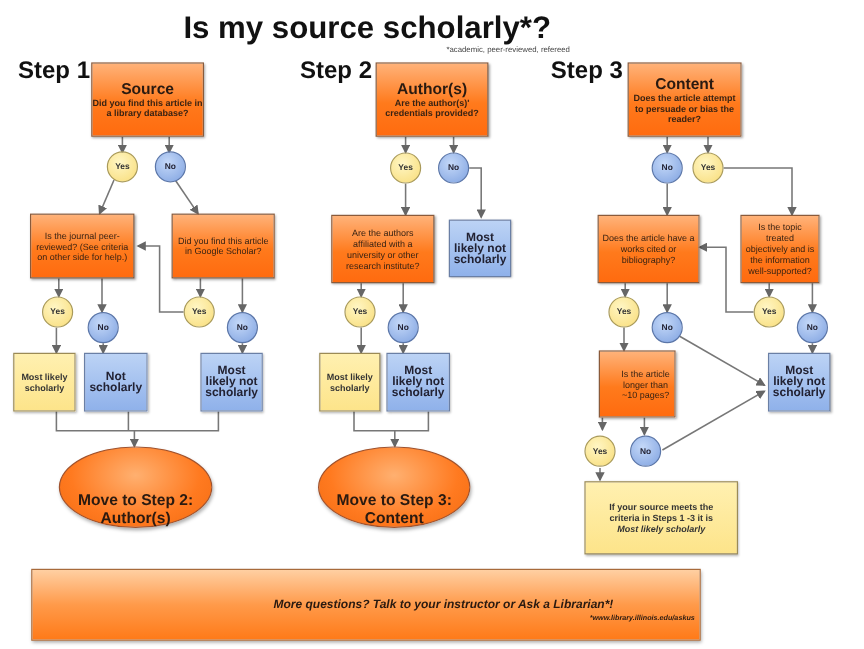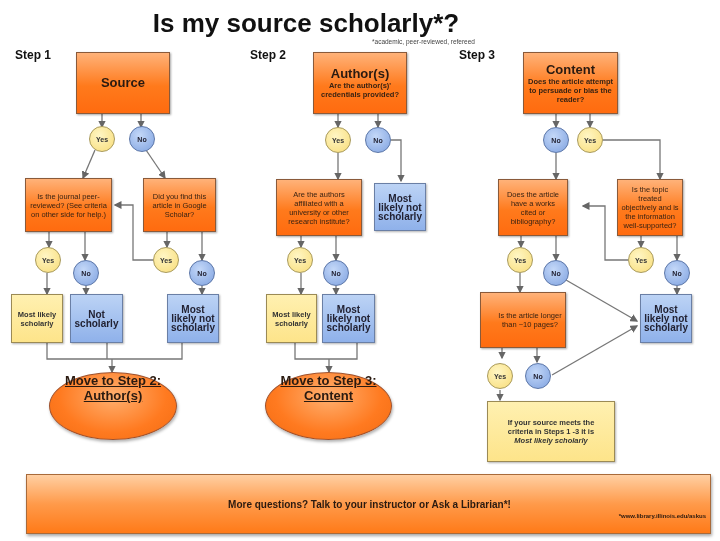--- a/index.html
+++ b/index.html
@@ -1,20 +1,20 @@
 <!DOCTYPE html>
 <html><head>
 <meta charset="utf-8">
 <style>
   html, body { margin:0; padding:0; background:#ffffff; }
   body { width:720px; height:541px; position:relative; overflow:hidden; font-family:"Liberation Sans", sans-serif; color:#222; }
   .abs { position:absolute; }
   .title { left:0; width:612px; top:8px; text-align:center; font-size:26px; font-weight:bold; color:#111; }
   .subnote { left:372px; top:38px; font-size:6.5px; color:#444; }
-  .step { font-size:12px; font-weight:bold; color:#111; }
+  .step { font-size:20px; font-weight:bold; color:#111; }
   .obox { position:absolute; box-sizing:border-box; border:1px solid #8a5a3a;
           background:linear-gradient(#ffb279, #ff7a1c 55%, #ff6b0f);
           box-shadow:1px 1px 2px rgba(0,0,0,.35);
           display:flex; flex-direction:column; align-items:center; justify-content:center; text-align:center; color:#3a2313; }
   .obox .h { font-size:13px; font-weight:bold; color:#2a1a10; line-height:14px; }
   .obox .q { font-size:7.5px; font-weight:bold; color:#3a2313; line-height:9px; }
   .obox .t { font-size:7.5px; color:#3a2313; line-height:9px; padding:0 3px; }
   .ybox { position:absolute; box-sizing:border-box; border:1px solid #9b8a55;
           background:linear-gradient(#fff0b0, #fde48a);
           box-shadow:1px 1px 2px rgba(0,0,0,.3);
@@ -27,25 +27,25 @@
           font-size:10px; font-weight:bold; color:#223; line-height:9px; }
   .cy { position:absolute; width:26px; height:26px; border-radius:50%; box-sizing:border-box;
         border:1px solid #a99a5a; background:radial-gradient(circle at 40% 35%, #fff6c4, #f8dc78);
         display:flex; align-items:center; justify-content:center; font-size:7px; font-weight:bold; color:#333; }
   .cn { position:absolute; width:26px; height:26px; border-radius:50%; box-sizing:border-box;
         border:1px solid #5b76a8; background:radial-gradient(circle at 40% 35%, #c4d8f8, #7fa2e0);
         display:flex; align-items:center; justify-content:center; font-size:7px; font-weight:bold; color:#223; }
   .oval { position:absolute; border-radius:50%; box-sizing:border-box; border:1px solid #a0522d;
           background:radial-gradient(ellipse at 50% 35%, #ffb070, #ff7a20 60%, #f26a10);
           box-shadow:1px 2px 3px rgba(0,0,0,.3);
-          display:flex; flex-direction:column; align-items:center; justify-content:flex-start; text-align:center;
-          font-size:13px; font-weight:bold; color:#2a1a10; line-height:15px;text-decoration:underline; }
-  .banner { left:26px; top:474px; width:685px; height:60px; box-sizing:border-box; border:1px solid #a86a3a;
+          display:flex; flex-direction:column; align-items:center; justify-content:flex-end; text-align:center;
+          font-size:13px; font-weight:bold; color:#2a1a10; line-height:15px; }
+  .banner { left:26px; top:474px; width:558px; height:60px; box-sizing:border-box; border:1px solid #a86a3a;
             background:linear-gradient(#ffcfa2, #ff9a4a 50%, #ff7a18);
-            box-shadow:1px 2px 3px rgba(0,0,0,.35); }
+            box-shadow:1px 2px 3px rgba(0,0,0,.35);font-style:italic; }
   .banner-text { left:0; width:685px; top:24px; text-align:center; font-size:10px; font-weight:bold; color:#2a1a10; }
   .banner-note { right:4px; top:38px; font-size:6px; font-weight:bold; color:#2a1a10; }
   svg.lines { position:absolute; left:0; top:0; }
 </style>
 </head>
 <body>
 
 <svg class="lines" width="720" height="541">
   <defs>
     <marker id="ah" markerWidth="6" markerHeight="6" refX="5" refY="3" orient="auto">
@@ -99,28 +99,29 @@
     <line x1="500" y1="390" x2="500" y2="400" marker-end="url(#ah)"></line>
   </g>
 </svg>
 
 <div class="abs title">Is my source scholarly*?</div>
 <div class="abs subnote">*academic, peer-reviewed, refereed</div>
 
 <div class="abs step" style="left:15px; top:48px;">Step 1</div>
 <div class="obox" style="left:76px; top:52px; width:94px; height:62px;">
   <div class="h">Source</div>
+  <div class="q">Did you find this article in a library database?</div>
 </div>
 <div class="cy" style="left:89px; top:126px;">Yes</div>
 <div class="cn" style="left:129px; top:126px;">No</div>
 
 <div class="obox" style="left:25px; top:178px; width:87px; height:54px;">
   <div class="t">Is the journal peer-reviewed? (See criteria on other side for help.)</div>
 </div>
-<div class="obox" style="left:143px; top:178px; width:73px; height:54px;">
+<div class="obox" style="left:143px; top:178px; width:86px; height:54px;">
   <div class="t">Did you find this article in Google Scholar?</div>
 </div>
 
 <div class="cy" style="left:35px; top:247px;">Yes</div>
 <div class="cn" style="left:73px; top:260px;">No</div>
 <div class="cy" style="left:153px; top:247px;">Yes</div>
 <div class="cn" style="left:189px; top:260px;">No</div>
 
 <div class="ybox" style="left:11px; top:294px; width:52px; height:49px;">Most likely scholarly</div>
 <div class="bbox" style="left:70px; top:294px; width:53px; height:49px;">Not scholarly</div>
@@ -154,35 +155,35 @@
 </div>
 
 <div class="abs step" style="left:459px; top:48px;">Step 3</div>
 <div class="obox" style="left:523px; top:52px; width:95px; height:62px;">
   <div class="h">Content</div>
   <div class="q">Does the article attempt to persuade or bias the reader?</div>
 </div>
 <div class="cn" style="left:543px; top:127px;">No</div>
 <div class="cy" style="left:577px; top:127px;">Yes</div>
 
-<div class="obox" style="left:498px; top:179px; width:70px; height:57px;">
+<div class="obox" style="left:498px; top:179px; width:85px; height:57px;">
   <div class="t">Does the article have a works cited or bibliography?</div>
 </div>
 <div class="obox" style="left:617px; top:179px; width:66px; height:57px;">
   <div class="t">Is the topic treated objectively and is the information well-supported?</div>
 </div>
 
 <div class="cy" style="left:507px; top:247px;">Yes</div>
 <div class="cn" style="left:543px; top:260px;">No</div>
 <div class="cy" style="left:628px; top:247px;">Yes</div>
 <div class="cn" style="left:664px; top:260px;">No</div>
 
 <div class="bbox" style="left:640px; top:294px; width:52px; height:49px;">Most likely not scholarly</div>
 
-<div class="obox" style="left:480px; top:292px; width:86px; height:56px;padding-left:14px;">
+<div class="obox" style="left:499px; top:292px; width:64px; height:56px;padding-left:14px;">
   <div class="t">Is the article longer than ~10 pages?</div>
 </div>
 <div class="cy" style="left:487px; top:363px;">Yes</div>
 <div class="cn" style="left:525px; top:363px;">No</div>
 
 <div class="ybox" style="left:487px; top:401px; width:128px; height:61px; flex-direction:column;">
   <span style="width:104px;">If your source meets the criteria in Steps 1 -3 it is</span>
   <span style="font-style:italic;">Most likely scholarly</span>
 </div>
 

